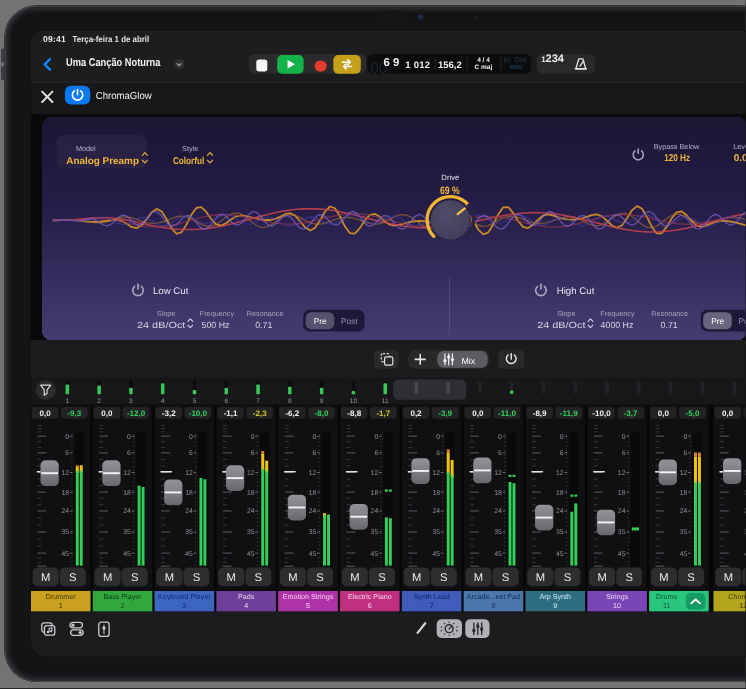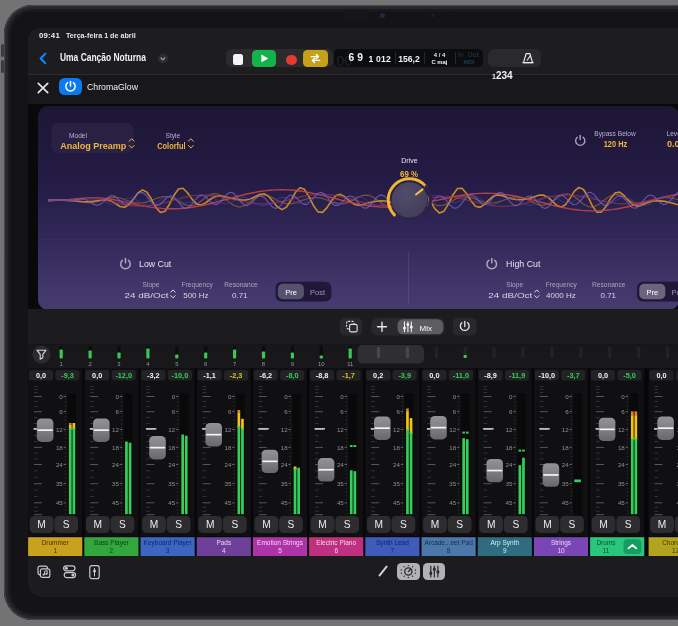--- a/index.html
+++ b/index.html
@@ -51,21 +51,21 @@
 <div class="abs" style="left:348.6px;top:52.2px;font-size:10.3px;font-weight:bold;color:#f2f3f4">6 9</div>
 <div class="abs" style="left:368.5px;top:54px;font-size:8.6px;font-weight:bold;color:#f2f3f4;letter-spacing:.2px">1 012</div>
 <div class="abs" style="left:394.7px;top:51.8px;width:1px;height:12.5px;background:#23282c"></div>
 <div class="abs" style="left:398.2px;top:54px;font-size:8.6px;font-weight:bold;color:#f2f3f4">156,2</div>
 <div class="abs" style="left:424.1px;top:51.8px;width:1px;height:12.5px;background:#23282c"></div>
 <div class="abs" style="left:427.5px;top:51.6px;width:24px;text-align:center;font-size:5.9px;line-height:7.1px;font-weight:bold;color:#eef0f1;white-space:nowrap">4 / 4<br>C maj</div>
 <div class="abs" style="left:454.5px;top:51.8px;width:1px;height:12.5px;background:#23282c"></div>
 <div class="abs" style="left:458px;top:50.8px;font-size:6.6px;font-weight:bold;color:#222c35">In&nbsp;&nbsp;Out</div>
 <div class="abs" style="left:463.5px;top:59px;font-size:5.2px;font-weight:bold;color:#1c3f51">MIDI</div>
 <div class="abs" style="left:487.8px;top:49.4px;width:53.3px;height:17.4px;background:#2a2a2d;border-radius:6px"></div>
-<div class="abs" style="left:492px;top:70px;font-size:10px;font-weight:bold;color:#f0f0f2"><span style="font-size:7.2px">1</span>234</div>
+<div class="abs" style="left:492px;top:48px;font-size:10px;font-weight:bold;color:#f0f0f2"><span style="font-size:7.2px">1</span>234</div>
 <svg class="abs" style="left:520px;top:51px" width="16" height="15" viewBox="0 0 16 15">
 <path d="M6.1 2.6 h3.8 l2.6 9 h-9 Z" fill="none" stroke="#e8e8ea" stroke-width="1.2" stroke-linejoin="round"></path>
 <path d="M7.2 9.2 L10.6 4.4" stroke="#e8e8ea" stroke-width="1.1" stroke-linecap="round"></path>
 <path d="M2.9 11.6 h10.2" stroke="#e8e8ea" stroke-width="1.3" stroke-linecap="round"></path>
         </svg>
 <svg class="abs" style="left:35.5px;top:81px" width="14" height="14" viewBox="0 0 14 14">
 <path d="M2.3 2.3 L11.7 11.7 M11.7 2.3 L2.3 11.7" stroke="#e5e5e7" stroke-width="1.7" stroke-linecap="round"></path>
         </svg>
 <div class="abs" style="left:58.5px;top:78.2px;width:23px;height:16.7px;background:#0b79f2;border-radius:5.5px"></div>
 <svg class="abs" style="left:58.5px;top:78.2px" width="23" height="16.7" viewBox="0 0 23 16.7">

